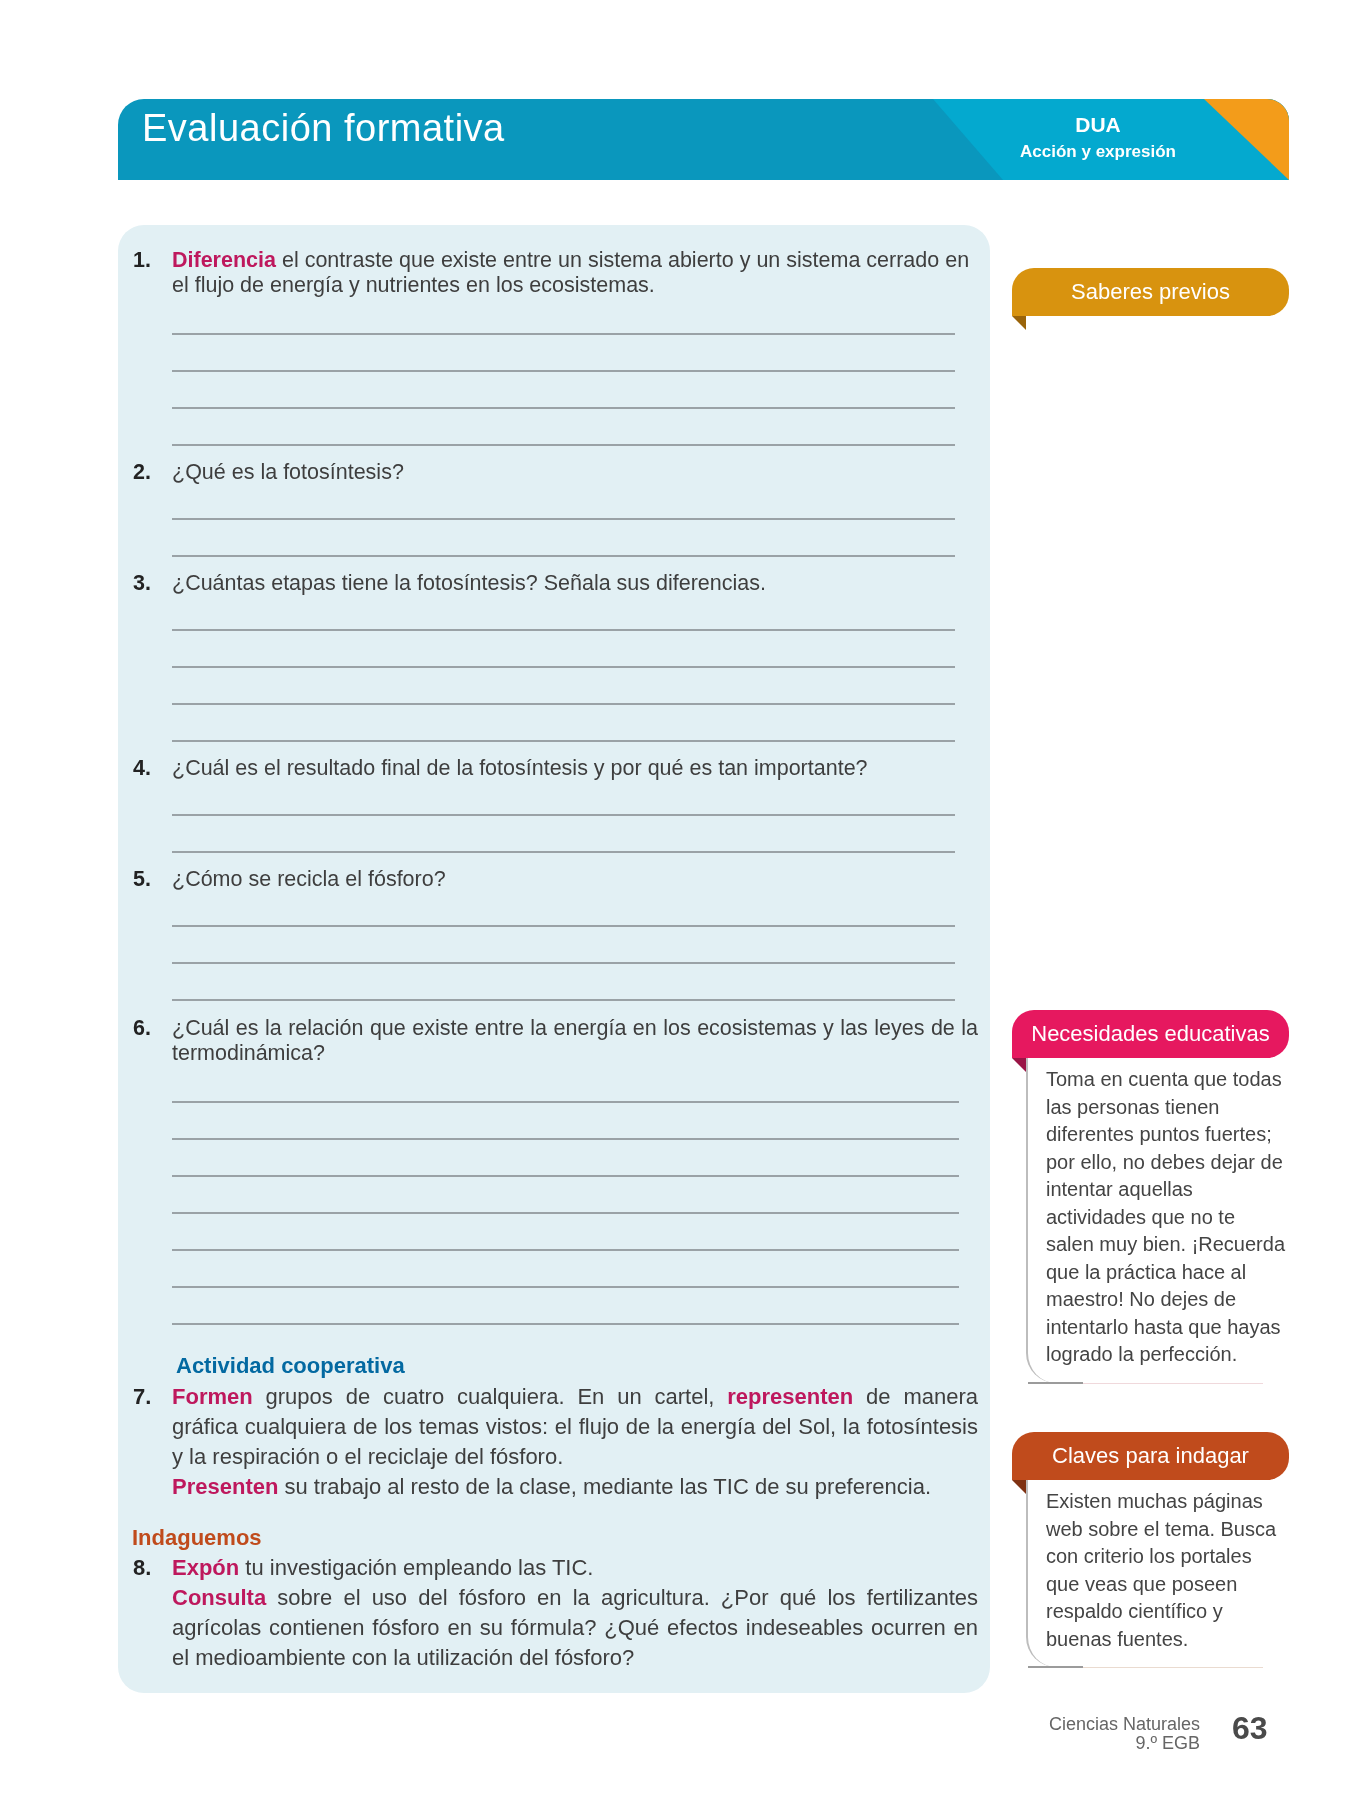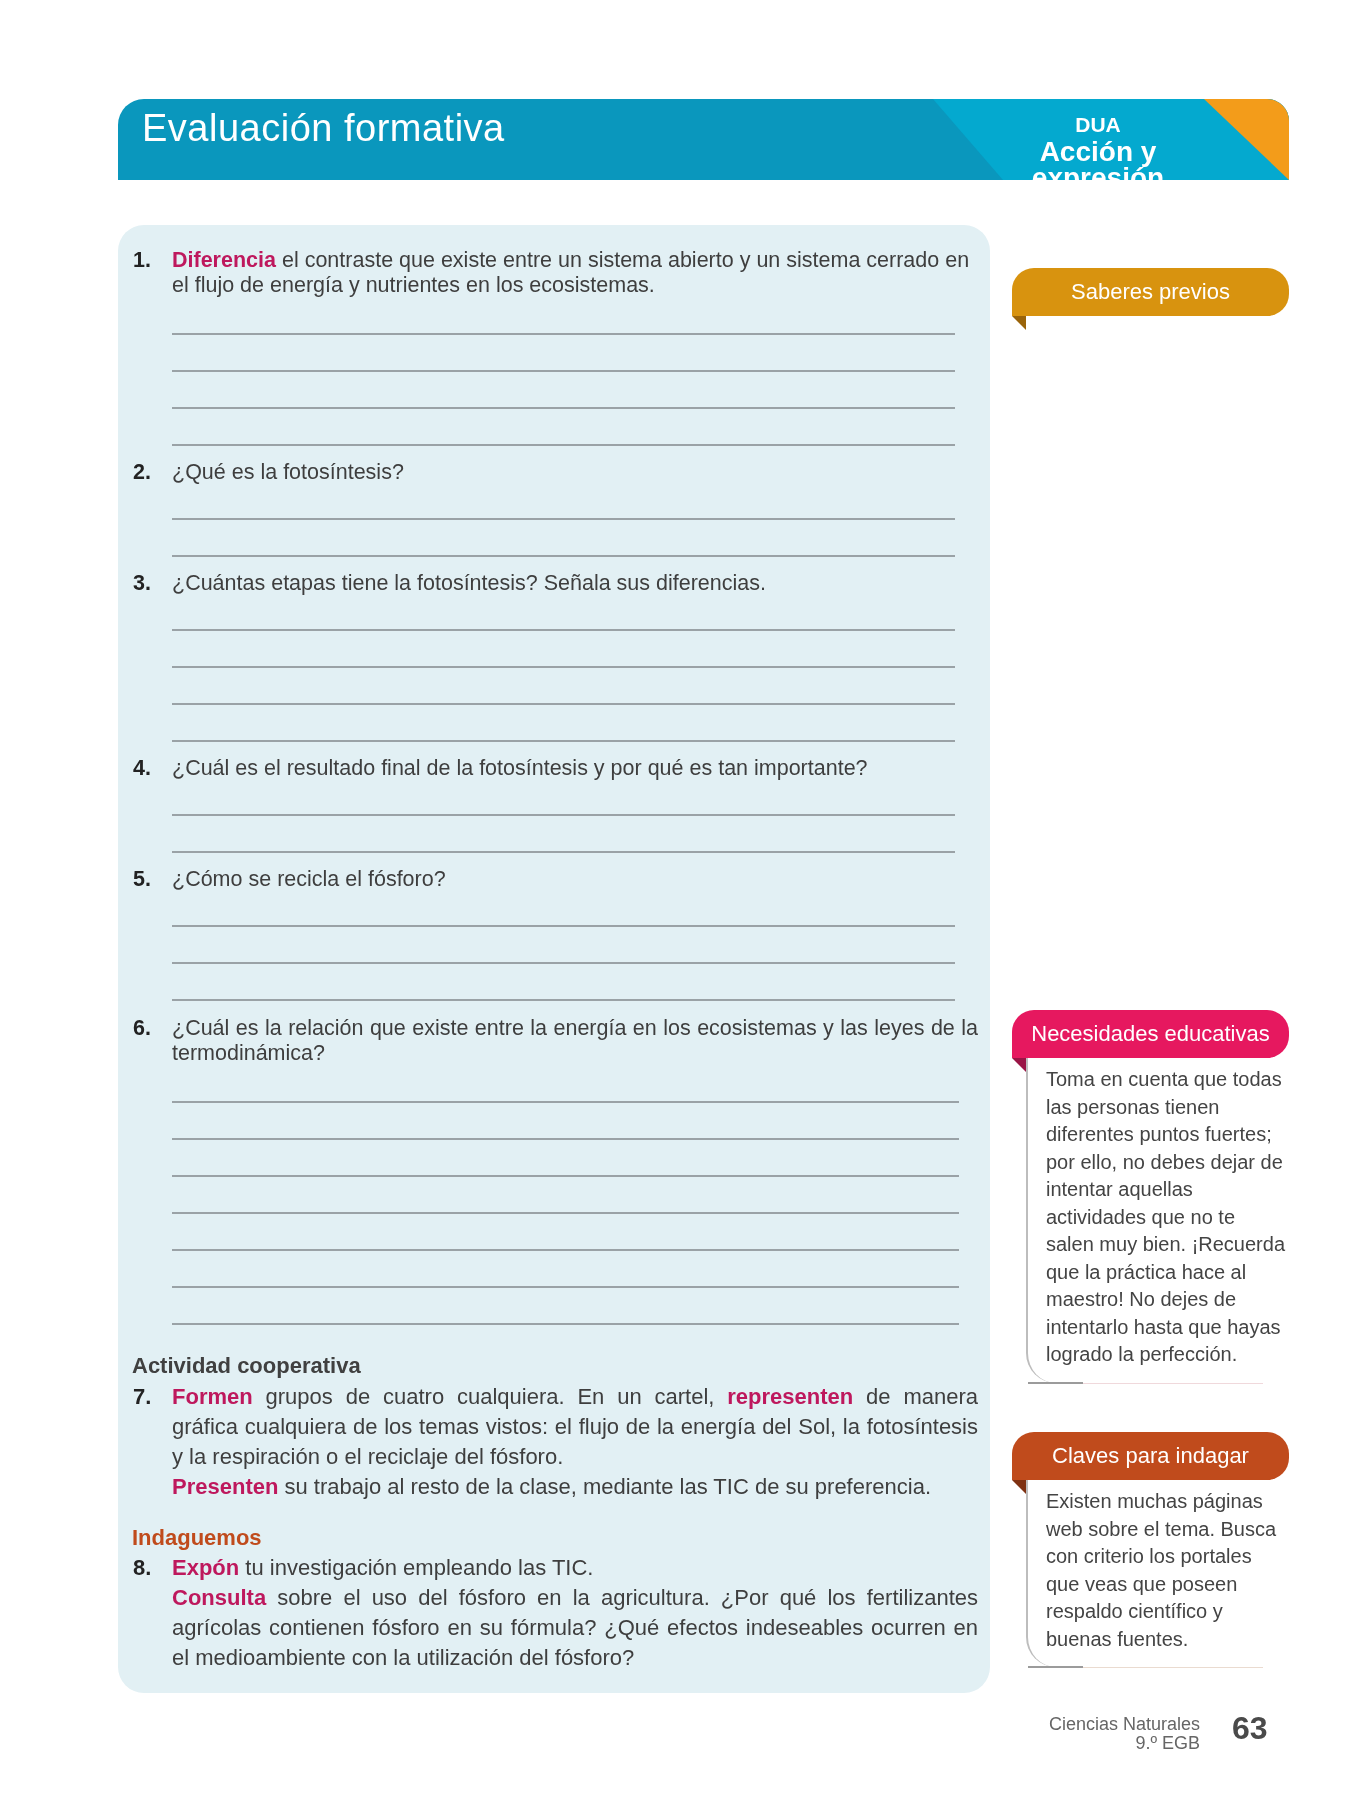--- a/index.html
+++ b/index.html
@@ -9,35 +9,35 @@
   
   .header { position:absolute; left:118px; top:99px; width:1171px; height:81px;
             background:#0a97bd; border-top-left-radius:26px; border-top-right-radius:22px; overflow:hidden; }
   .header .band { position:absolute; left:815px; top:0; width:356px; height:81px; background:#04a9cf;
                   clip-path: polygon(0 0, 100% 0, 100% 100%, 70px 100%); }
   .header .corner { position:absolute; right:0; top:0; width:85px; height:81px; background:#f39c1a;
                     clip-path: polygon(0 0, 100% 0, 100% 100%); }
   .header .title { position:absolute; left:24px; top:8px; font-size:38px; color:#ffffff; font-weight:normal; letter-spacing:0.5px; }
   .header .dua { position:absolute; left:860px; top:12px; width:240px; text-align:center; color:#ffffff; }
   .header .dua .d1 { font-size:21px; font-weight:bold; line-height:28px; }
-  .header .dua .d2 { font-size:28px; font-weight:bold; line-height:26px; }
+  .header .dua .d2 { font-size:17px; font-weight:bold; line-height:26px; }
 
   
   .panel { position:absolute; left:118px; top:225px; width:872px; height:1468px; background:#e2f0f4; border-radius:26px; }
 
   .q { position:absolute; left:15px; width:845px; font-size:21.5px; line-height:25px; color:#3e3e3e; }
   .q .num { position:absolute; left:0; top:0; font-weight:bold; color:#222; }
   .q .txt { margin-left:39px; display:block; }
   .q .txt b { color:#be185d; }
   .justify { text-align:justify; }
 
   .line { position:absolute; left:54px; width:783px; height:0; border-top:2px solid #9aa2a6; }
 
   .section-title { position:absolute; left:14px; font-size:22px; font-weight:bold; }
-  .coop { color:#404040; }
+  .coop { color:#0369a1;margin-left:44px; }
   .indag { color:#c04b1c; }
 
   
   .card { position:absolute; left:1012px; width:277px; }
   .card .tab { position:relative; height:48px; border-radius:22px 22px 22px 0; color:#fff; font-size:22px; font-weight:normal;
                text-align:center; line-height:48px; }
   .card .fold { position:absolute; left:0; top:48px; width:0; height:0; border-top:14px solid; border-left:14px solid transparent; }
   .card .body { position:relative; margin-left:14px; border-left:2px solid #bdbdbd; border-bottom-left-radius:30px;
                 padding:8px 4px 14px 18px; font-size:20px; line-height:27.5px; color:#444; }
   .card .body .bl { position:absolute; left:0; bottom:-1px; width:55px; border-bottom:2px solid #9b9b9b; }

